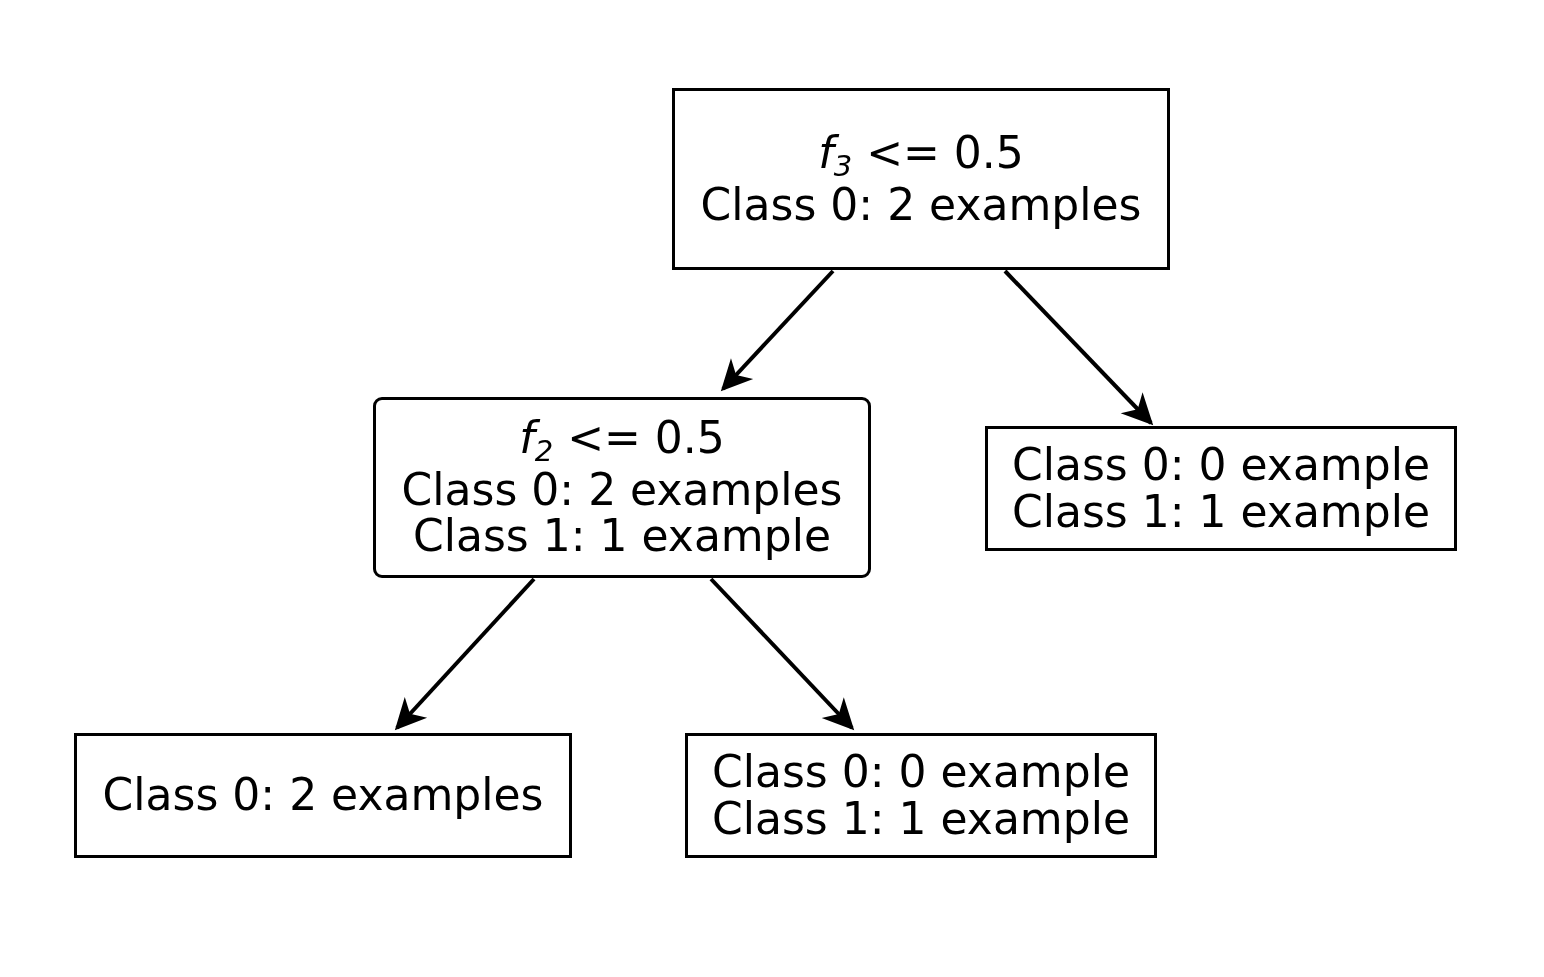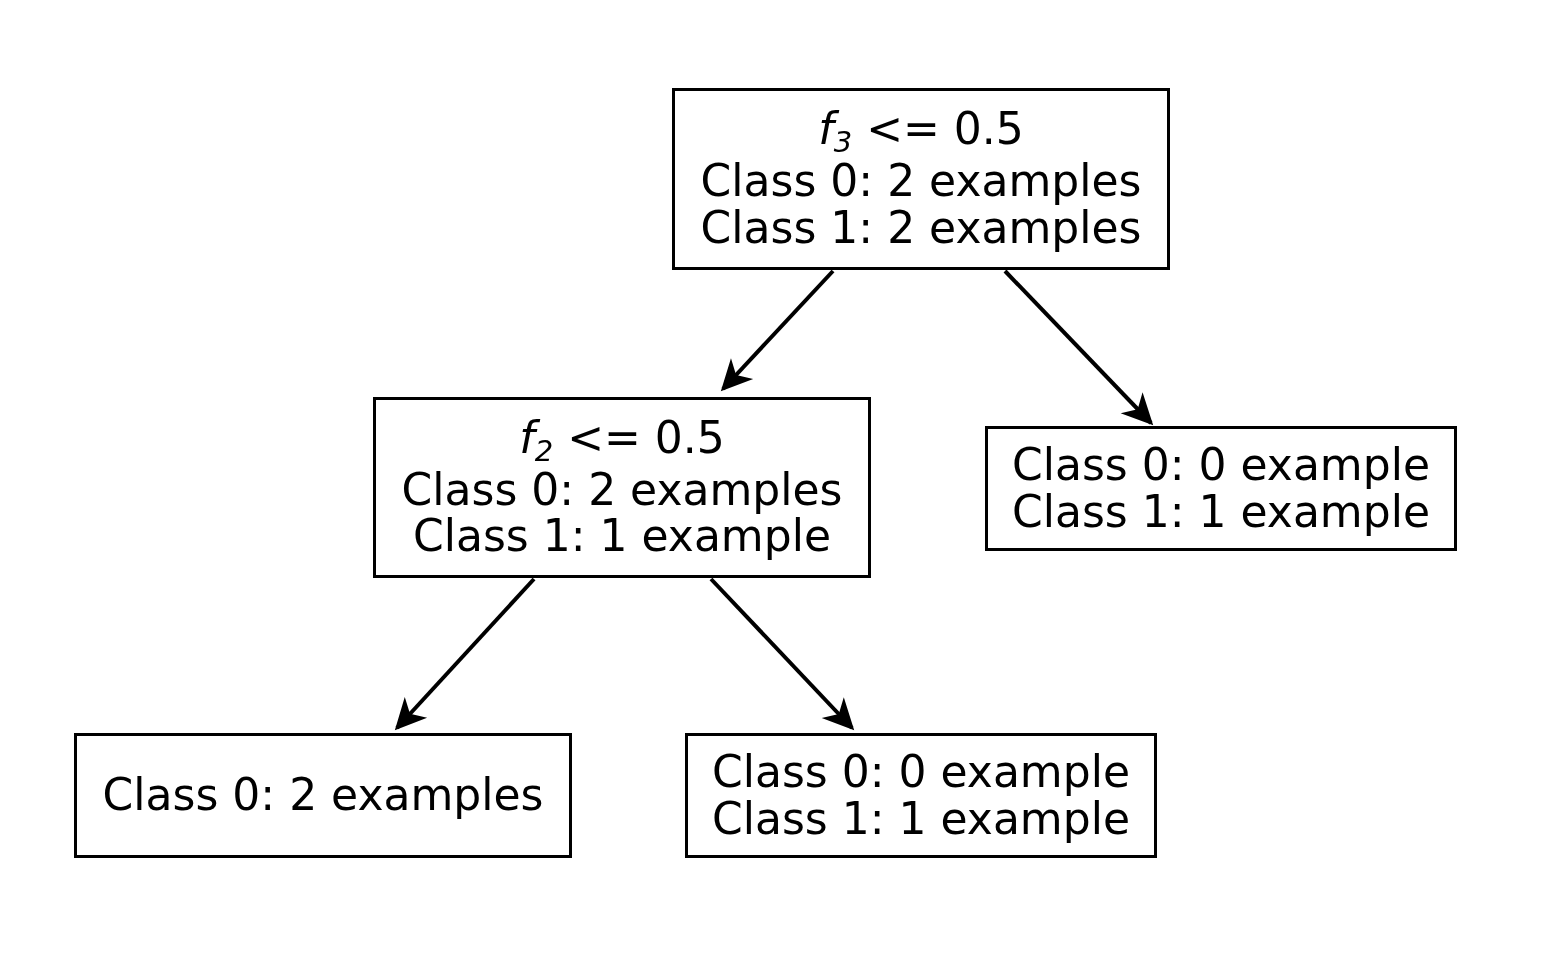--- a/index.html
+++ b/index.html
@@ -49,21 +49,21 @@
     font-style: italic;
   }
   .cond .sub {
     font-style: italic;
     font-size: 0.66em;
     vertical-align: -0.28em;
     letter-spacing: 0;
   }
   
   #node-root      { left: 672px;  top: 88px;  width: 498px; height: 182px; }
-  #node-internal  { left: 373px;  top: 397px; width: 498px; height: 181px; }
+  #node-internal  { left: 373px;  top: 397px; width: 498px; height: 181px; border-radius: 9px; }
   #node-leaf-a    { left: 985px;  top: 426px; width: 472px; height: 125px; }
   #node-leaf-b    { left: 74px;   top: 733px; width: 498px; height: 125px; }
   #node-leaf-c    { left: 685px;  top: 733px; width: 472px; height: 125px; }
 </style>
 </head>
 <body>
 
 <div id="canvas">
 
   <svg class="edges" viewBox="0 0 1544 977" xmlns="http://www.w3.org/2000/svg">
@@ -78,21 +78,20 @@
     <line x1="1005" y1="271" x2="1151" y2="423" stroke="#000000" stroke-width="4" marker-end="url(#arrowhead)"></line>
 
     <line x1="534" y1="579" x2="397" y2="728" stroke="#000000" stroke-width="4" marker-end="url(#arrowhead)"></line>
 
     <line x1="711" y1="579" x2="852" y2="728" stroke="#000000" stroke-width="4" marker-end="url(#arrowhead)"></line>
   </svg>
 
   <div class="node" id="node-root">
     <span class="line cond"><span class="fvar">f</span><span class="sub">3</span> <span>&lt;=</span> <span>0.5</span></span>
     <span class="line">Class 0: 2 examples</span>
-    <span class="line">Class 1: 2 examples</span>
   </div>
 
   <div class="node" id="node-internal">
     <span class="line cond"><span class="fvar">f</span><span class="sub">2</span> <span>&lt;=</span> <span>0.5</span></span>
     <span class="line">Class 0: 2 examples</span>
     <span class="line">Class 1: 1 example</span>
   </div>
 
   <div class="node" id="node-leaf-a">
     <span class="line">Class 0: 0 example</span>

